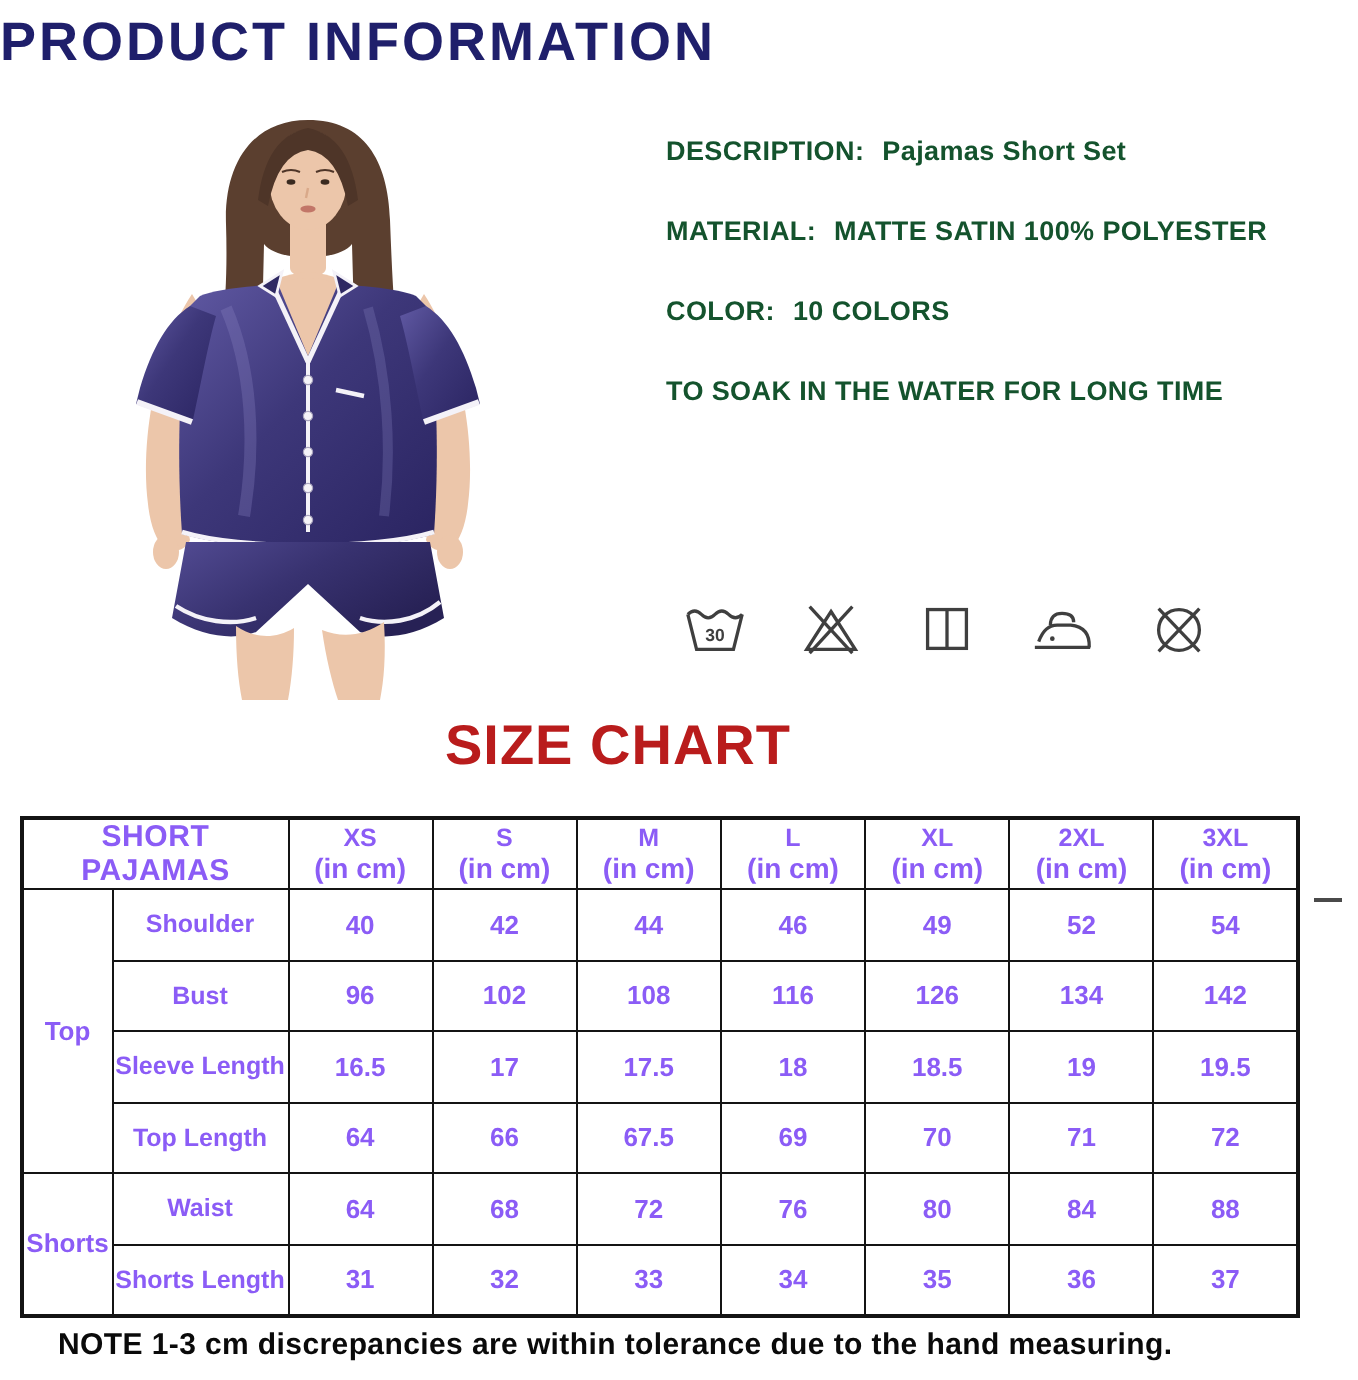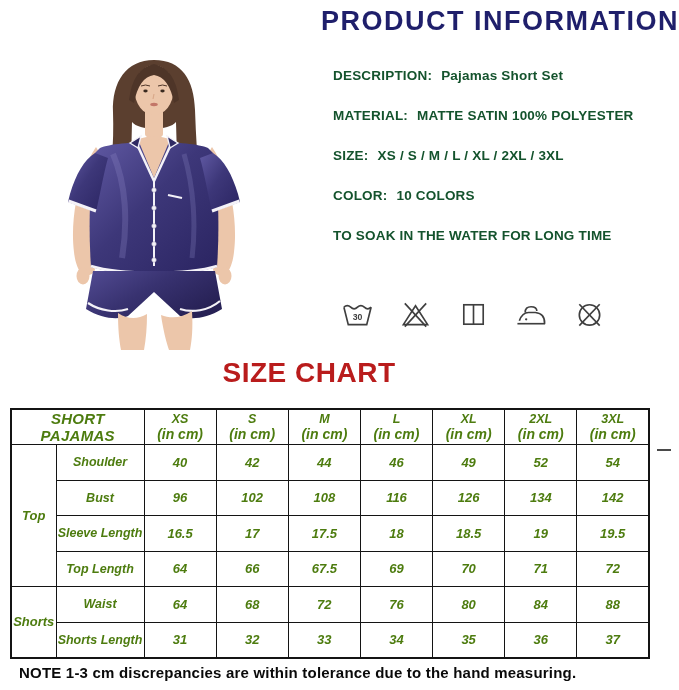--- a/index.html
+++ b/index.html
@@ -1,21 +1,21 @@
 <!DOCTYPE html>
 <html><head>
 <meta charset="utf-8">
 <style>
   html,body{margin:0;padding:0}
   body{
     width:679px;height:690px;position:relative;background:#ffffff;
     font-family:"Liberation Sans",sans-serif;overflow:hidden;color:#111;
   }
   .page-title{
-    position:absolute;top:6px;left:0;width:100%;text-align:right;
+    position:absolute;top:6px;left:0;width:100%;text-align:left;
     font-size:27px;font-weight:bold;letter-spacing:1.5px;color:#1f1f6b;
   }
   
   .figure{position:absolute;left:56px;top:52px;width:272px;height:302px}
   
   .specs{position:absolute;left:333px;top:68px;width:346px;color:#14532d}
   .spec-line{height:40px;font-size:13.5px;font-weight:bold;white-space:pre-wrap;letter-spacing:0.2px}
   .spec-label:not(:empty){margin-right:9px}
   
   .care-icons{position:absolute;left:341px;top:298px;display:flex;gap:25px;align-items:center}
@@ -25,38 +25,37 @@
   }
   .care-icon .fillspot{fill:#3f3f3f;stroke:none}
   .wash-temp{font:bold 9px "Liberation Sans",sans-serif;fill:#3f3f3f;stroke:none}
   
   .size-heading{
     position:absolute;top:357px;left:0;width:618px;text-align:center;
     font-size:28px;font-weight:bold;color:#b91c1c;letter-spacing:0.5px;
   }
   .size-table{
     position:absolute;left:10px;top:408px;width:640px;
-    border-collapse:collapse;table-layout:fixed;color:#4d7c0f;
+    border-collapse:collapse;table-layout:fixed;color:#8b5cf6;
     border:2px solid #141414;
-    font-style:italic;
   }
   .size-table th,.size-table td{
     border:1.6px solid #141414;text-align:center;vertical-align:middle;padding:0;
   }
   .size-table thead tr{height:33px}
   .size-table tbody tr{height:35.5px}
   .size-table .corner{font-size:15px;font-weight:bold;letter-spacing:0.3px}
   .size-table .size-h{font-size:12.5px;font-weight:bold;line-height:1.15}
   .size-table .size-h .unit{font-size:14px;font-weight:bold}
   .size-table .group{font-size:13px;font-weight:bold}
   .size-table .rowlabel{font-size:12.5px;font-weight:bold}
   .size-table td{font-size:13px;font-weight:bold}
   
   .note{
-    position:absolute;left:19px;top:664px;font-size:15px;font-weight:bold;
+    position:absolute;left:29px;top:664px;font-size:15px;font-weight:bold;
     letter-spacing:0.2px;color:#0a0a0a;
   }
   .margin-dash{position:absolute;left:657px;top:449px;width:14px;height:2px;background:#4a4a4a}
 </style>
 </head>
 <body>
 
 <div class="page-title">PRODUCT INFORMATION</div>
 
 <div class="figure">
@@ -124,21 +123,20 @@
     <ellipse cx="89.5" cy="39" rx="2.2" ry="1.4" fill="#3a2a20"></ellipse>
     <ellipse cx="106.5" cy="39" rx="2.2" ry="1.4" fill="#3a2a20"></ellipse>
     <path d="M98 42 L97 47" stroke="#d9a98a" stroke-width="1.2" fill="none"></path>
     <ellipse cx="98" cy="52.5" rx="3.8" ry="1.7" fill="#c27668"></ellipse>
   </svg>
 </div>
 
 <div class="specs">
     <div class="spec-line"><span class="spec-label">DESCRIPTION:</span><span class="spec-value">Pajamas Short Set</span></div>
     <div class="spec-line"><span class="spec-label">MATERIAL:</span><span class="spec-value">MATTE SATIN 100% POLYESTER</span></div>
-    <div class="spec-line"><span class="spec-label">SIZE:</span><span class="spec-value">XS / S / M / L / XL / 2XL / 3XL</span></div>
     <div class="spec-line"><span class="spec-label">COLOR:</span><span class="spec-value">10 COLORS</span></div>
     <div class="spec-line"><span class="spec-label"></span><span class="spec-value">TO SOAK IN THE WATER FOR LONG TIME</span></div>
   </div>
 
 <div class="care-icons">
   <svg class="care-icon" viewBox="0 0 34 30">
     <path d="M3 8 L7.5 26 L26.5 26 L31 8"></path>
     <path d="M3 8 Q6.5 4.5 10 8 Q13.5 11.5 17 8 Q20.5 4.5 24 8 Q27.5 11.5 31 8"></path>
     <text class="wash-temp" x="17" y="21.5" text-anchor="middle">30</text>
   </svg>

